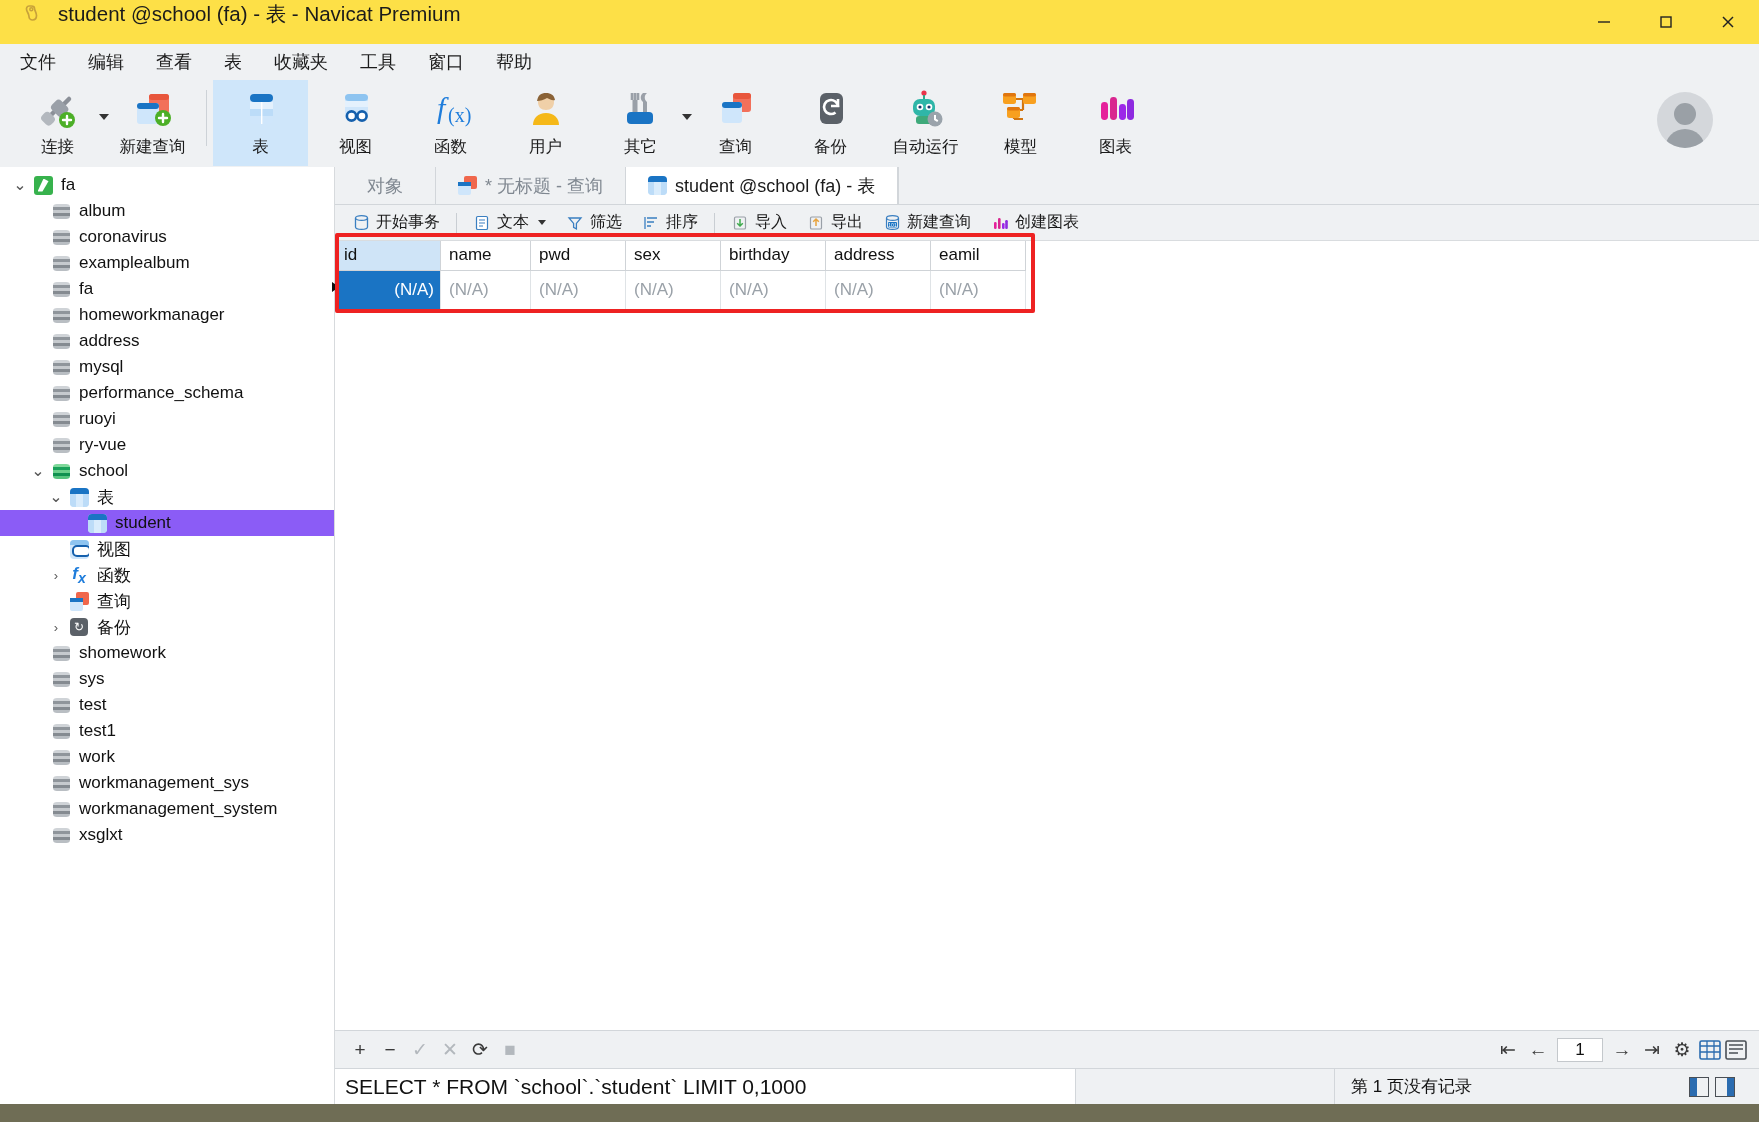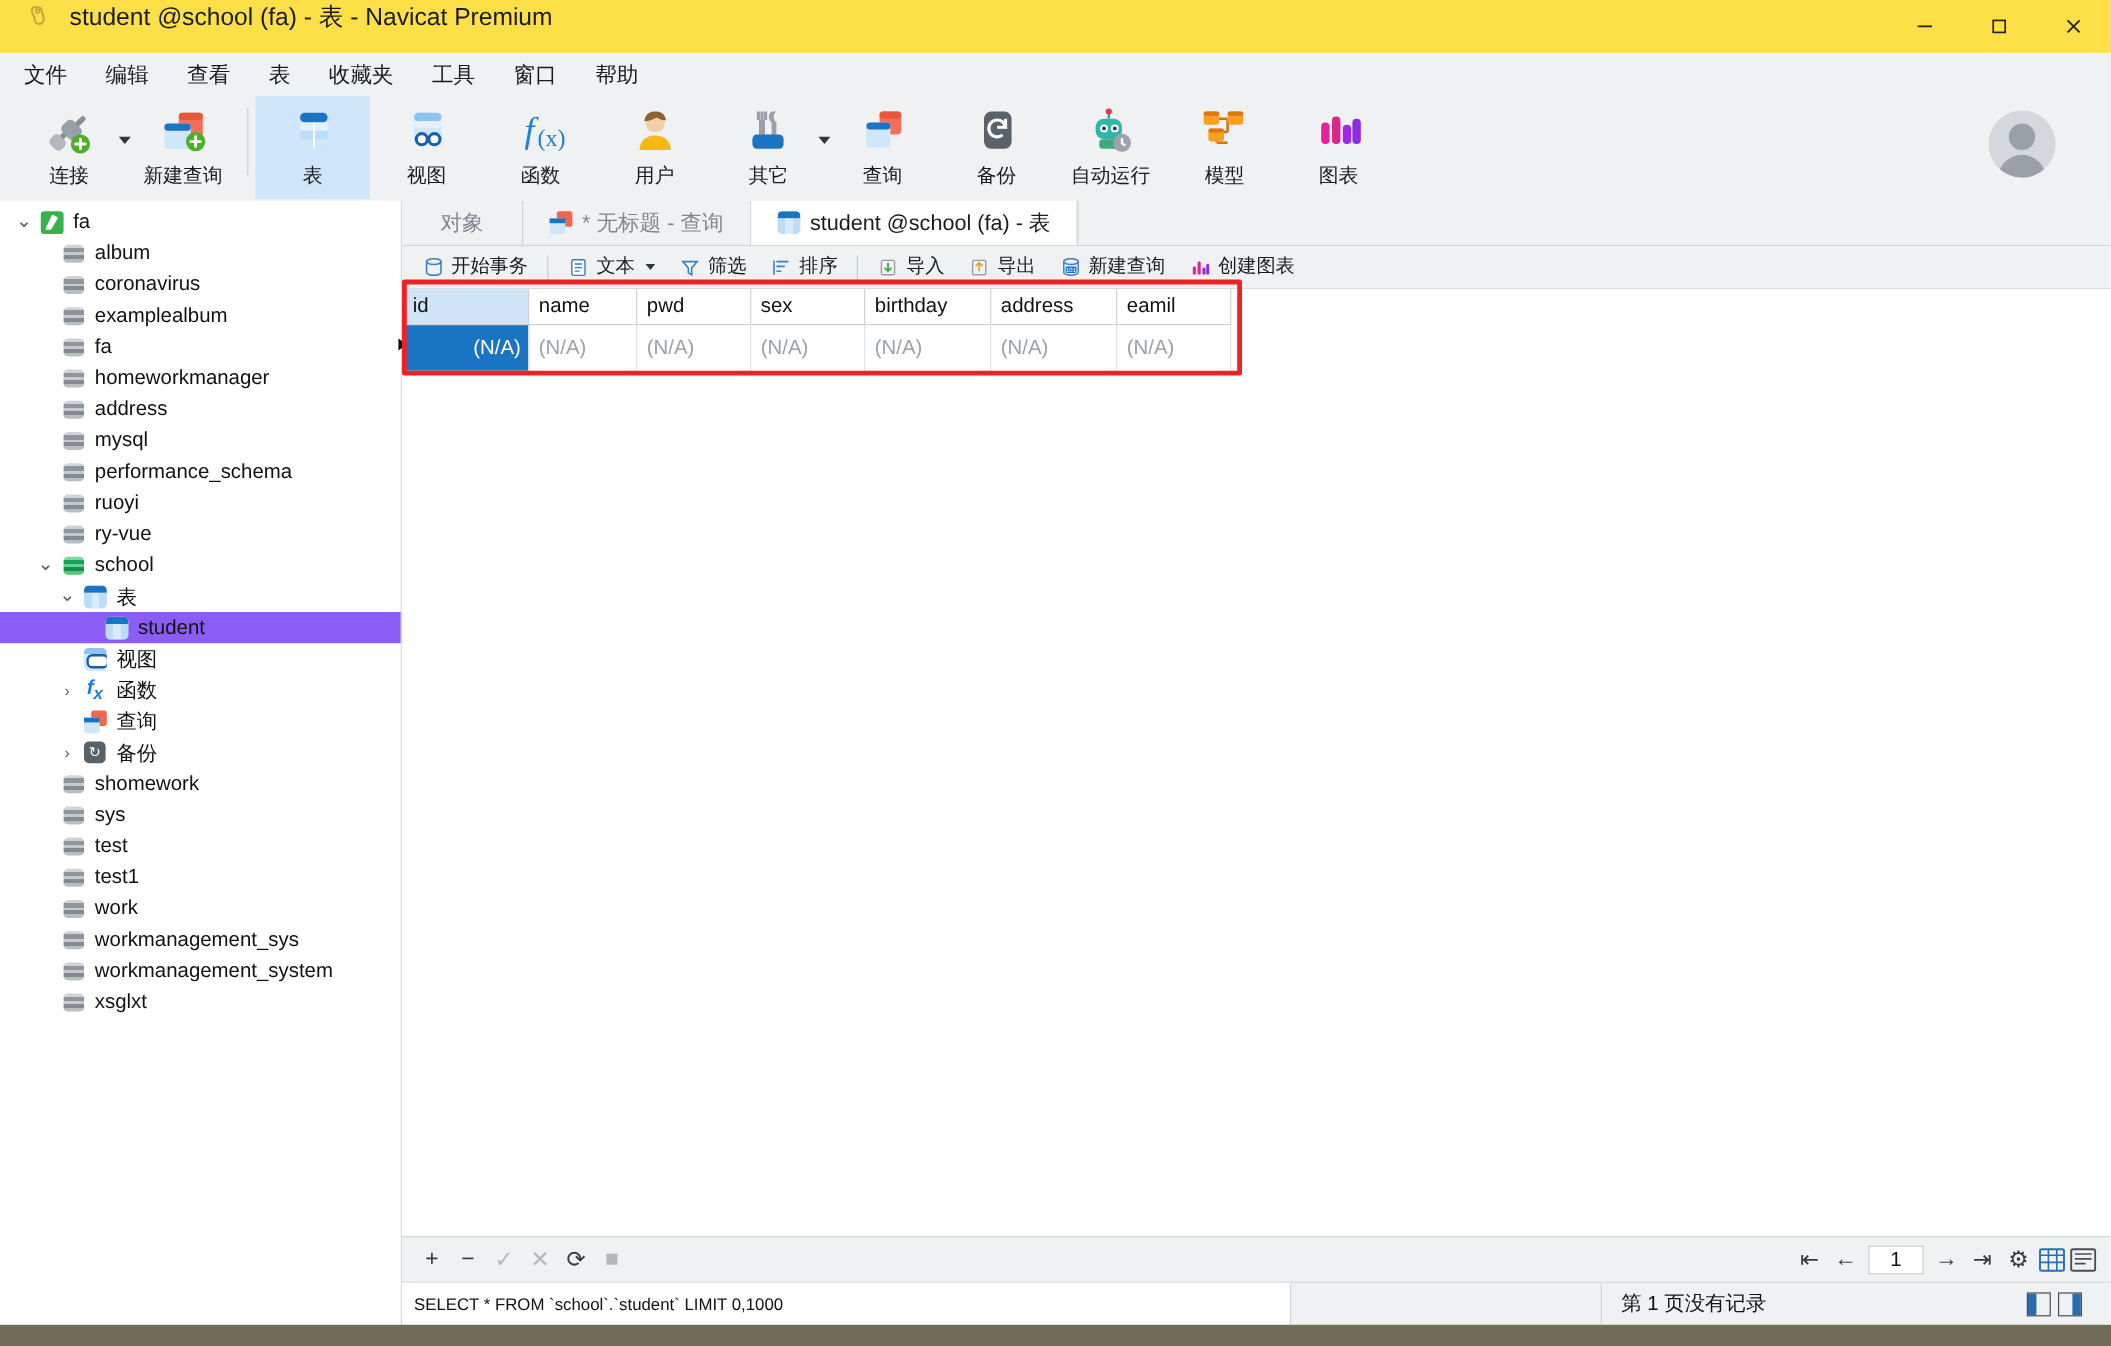--- a/index.html
+++ b/index.html
@@ -217,21 +217,21 @@
     display:flex; align-items:center; justify-content:center;
     font-size:17px; color:#111; margin: 0 4px;
   }
   .gf-ico { width:26px; height:26px; display:flex; align-items:center; justify-content:center; }
 
   
   .statusbar {
     height: 36px; flex: 0 0 36px; background: #eff1f3;
     border-top: 1px solid #d2d6da; display: flex; align-items: center;
   }
-  .sb-sql { flex: 0 0 740px; padding-left: 10px; font-size: 14px; color:#111; background:#fff; height:100%; display:flex; align-items:center; }
+  .sb-sql { flex: 0 0 740px; padding-left: 10px; font-size: 21px; color:#111; background:#fff; height:100%; display:flex; align-items:center; }
   .sb-mid { flex: 1; border-left:1px solid #d2d6da; height:100%; }
   .sb-msg { flex: 0 0 330px; border-left:1px solid #d2d6da; height:100%; display:flex; align-items:center; padding-left:16px; font-size:17px; color:#111; }
   .sb-right { flex: 0 0 95px; display:flex; align-items:center; justify-content:center; gap:6px; }
   .sb-pane { width:20px; height:20px; border:1.6px solid #4a4f55; position:relative; }
   .sb-pane.l::before { content:""; position:absolute; left:0; top:0; bottom:0; width:7px; background:#2b6cb0; }
   .sb-pane.r::after  { content:""; position:absolute; right:0; top:0; bottom:0; width:7px; background:#2b6cb0; }
   .desktop-strip { position:absolute; left:0; bottom:0; width:1759px; height:18px; background:#6f6d55; }
 </style>
 </head>
 <body>

